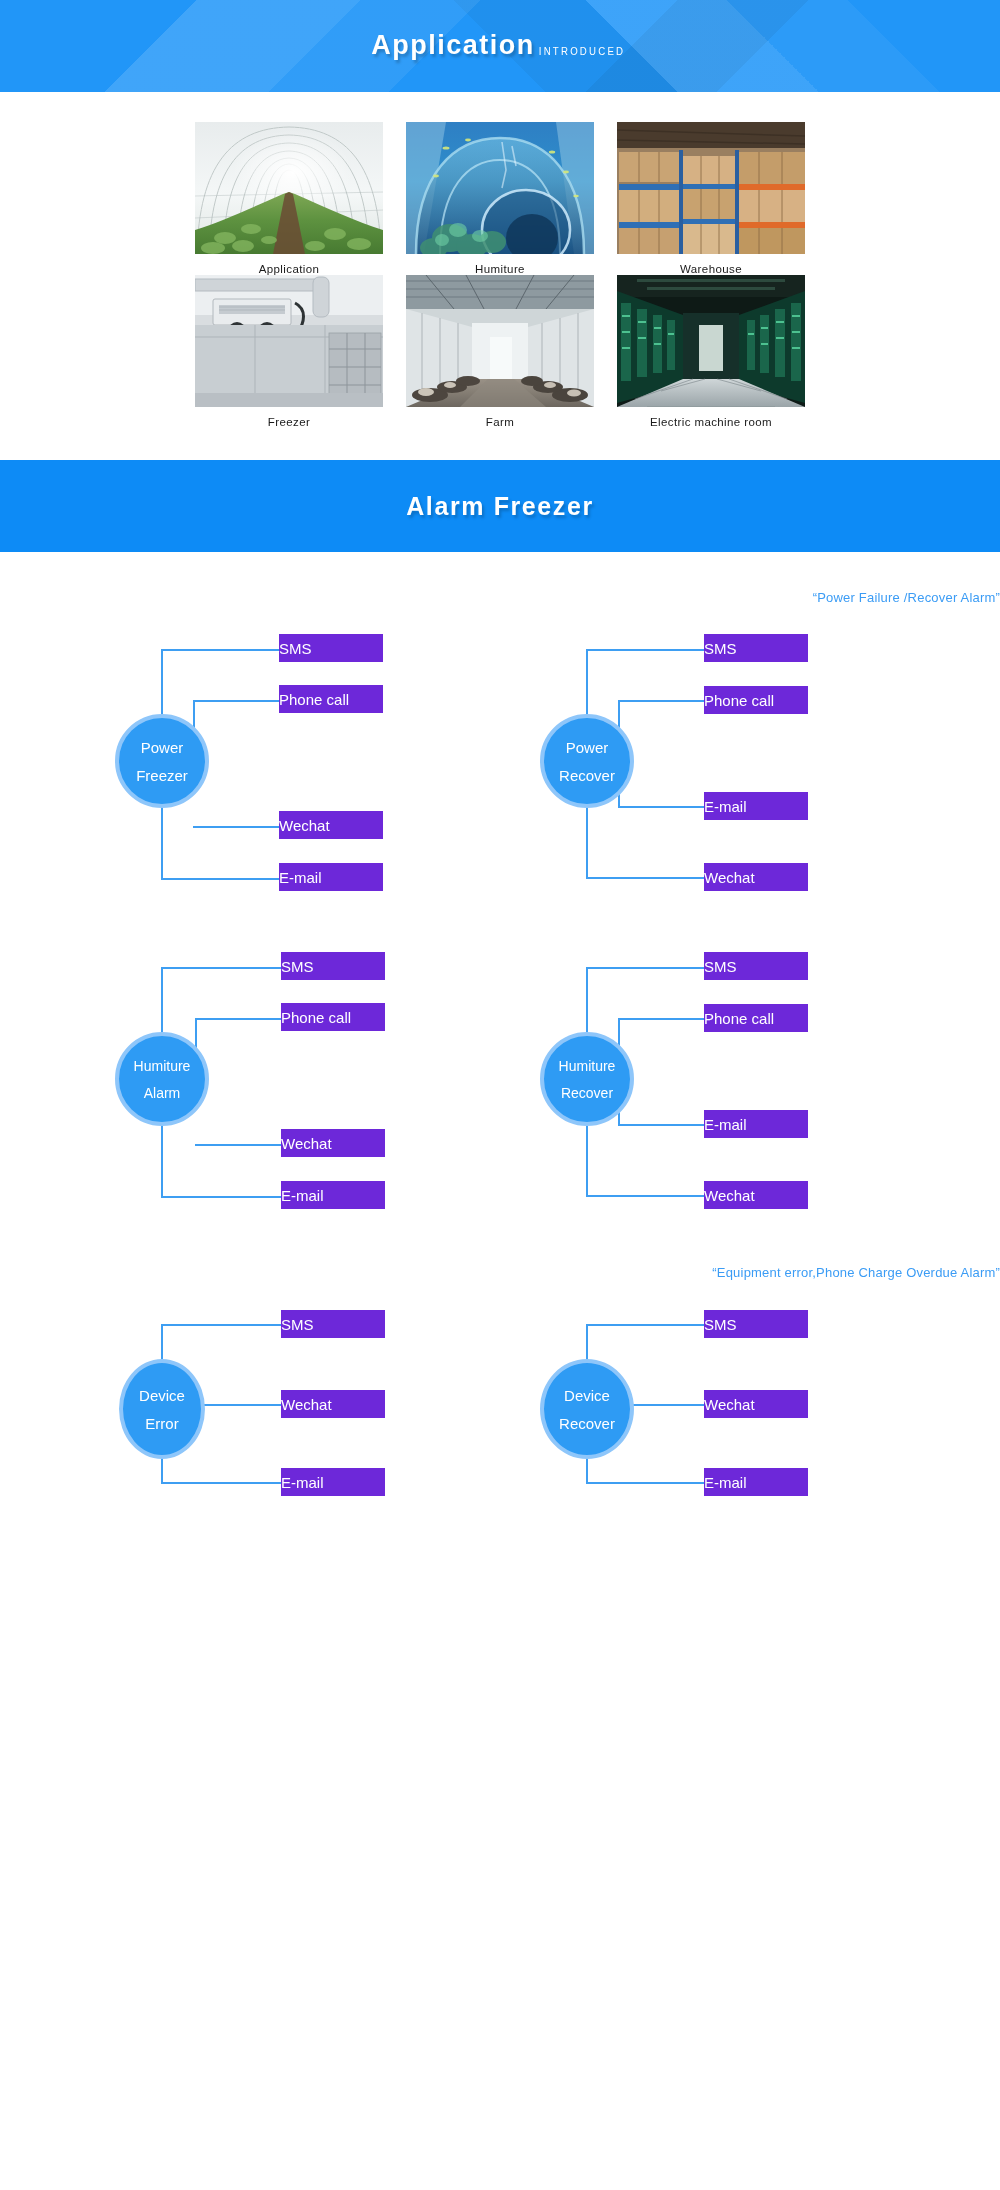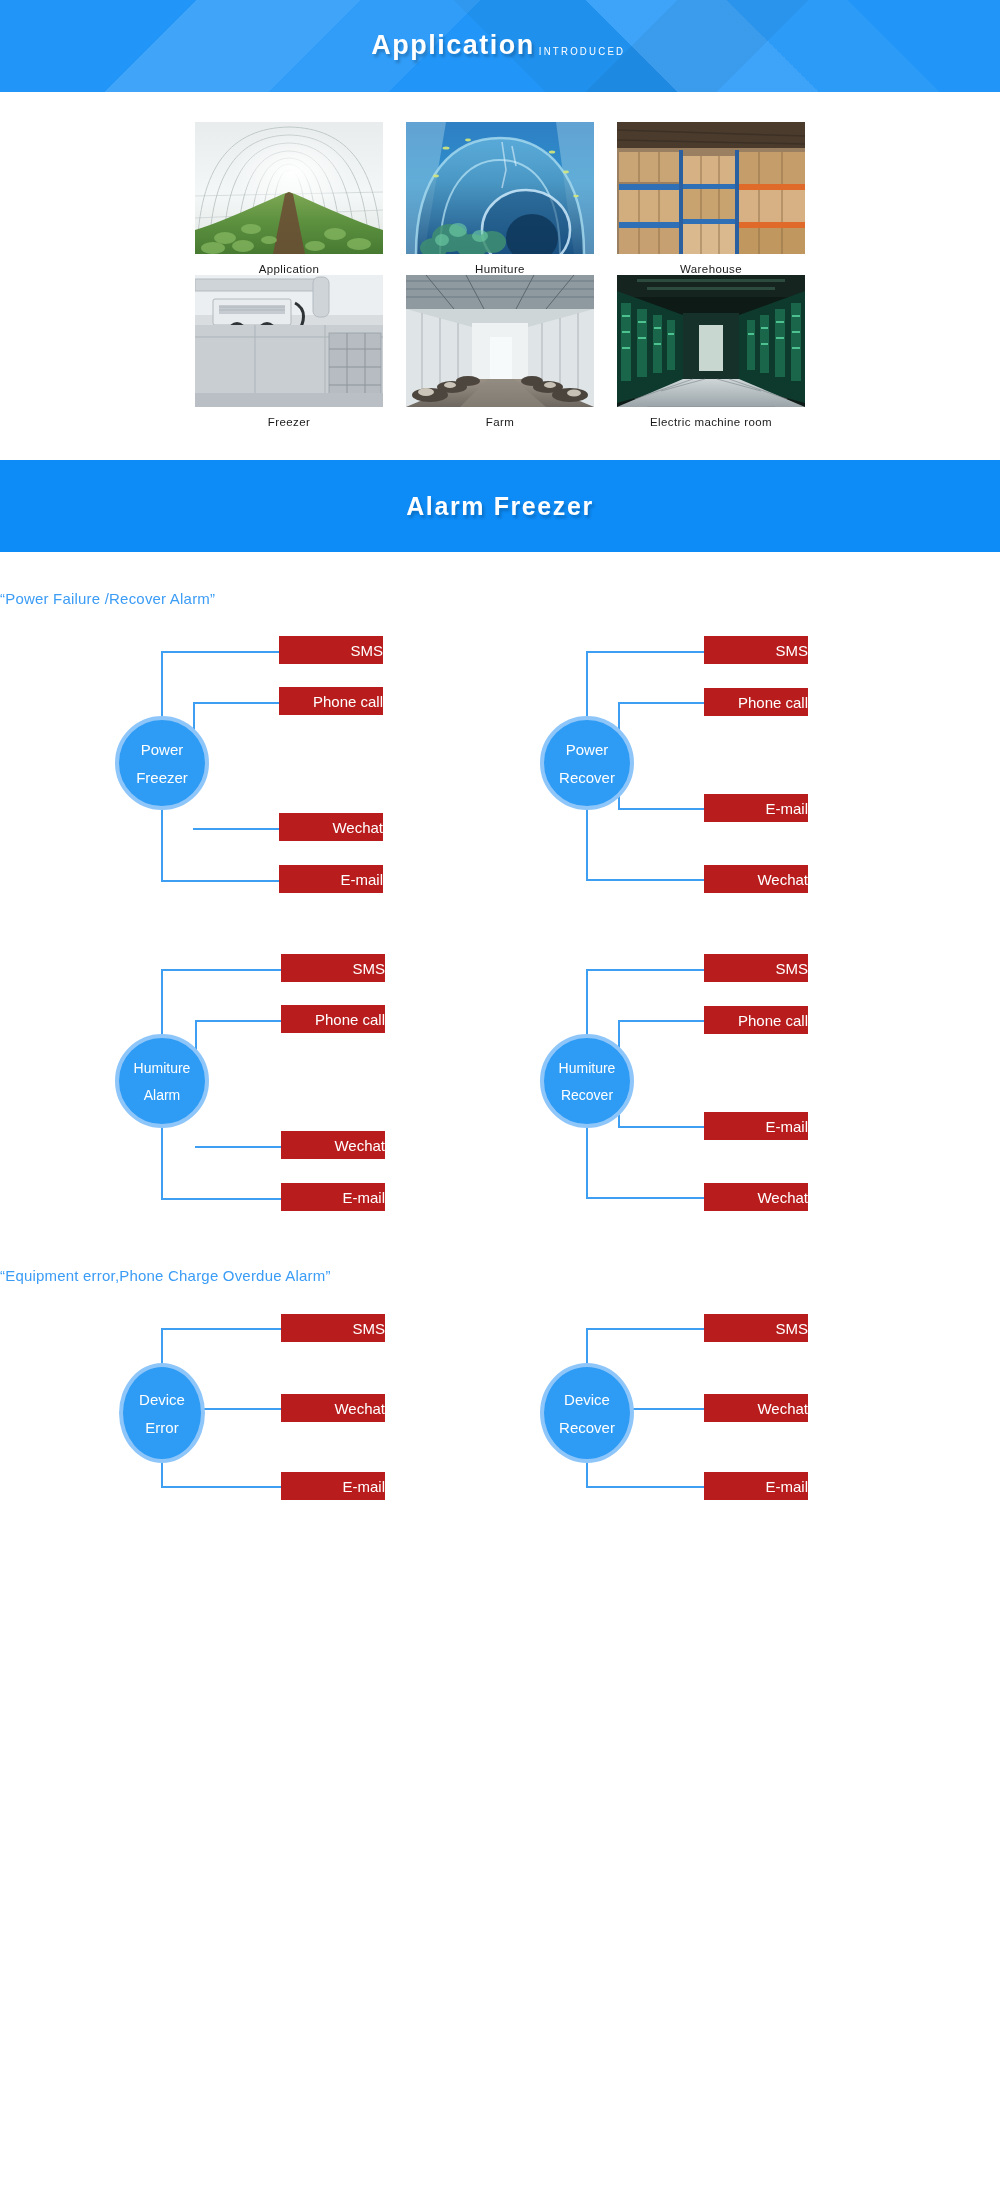--- a/index.html
+++ b/index.html
@@ -109,23 +109,23 @@
     color: #ffffff;
     font-size: 25px;
     font-weight: bold;
     letter-spacing: 1.6px;
     text-shadow: 2px 3px 3px rgba(0,0,0,0.20);
   }
 
   
   .flow-group { padding-top: 38px; }
   .flow-title {
-    text-align: left;
+    text-align: right;
     color: #3b9cf5;
-    font-size: 15px;
+    font-size: 13px;
     letter-spacing: .2px;
     margin-bottom: 24px;
   }
   .flow-pair {
     display: flex;
     justify-content: center;
   }
   .flow-diagram {
     position: relative;
     width: 425px;
@@ -144,25 +144,25 @@
     align-items: center;
     justify-content: center;
     z-index: 3;
     line-height: 1.0;
   }
   .node-circle span { display: block; white-space: nowrap; }
   .node-circle span + span { margin-top: 13px; }
 
   .node-box {
     position: absolute;
-    background: #b91c1c;
+    background: #6d28d9;
     color: #ffffff;
     display: flex;
     align-items: center;
-    justify-content: flex-end;
+    justify-content: flex-start;
     z-index: 3;
     white-space: nowrap;
   }
 
   .conn {
     position: absolute;
     background: #3e9ef2;
     z-index: 1;
   }
   .conn.h { height: 2px; }

